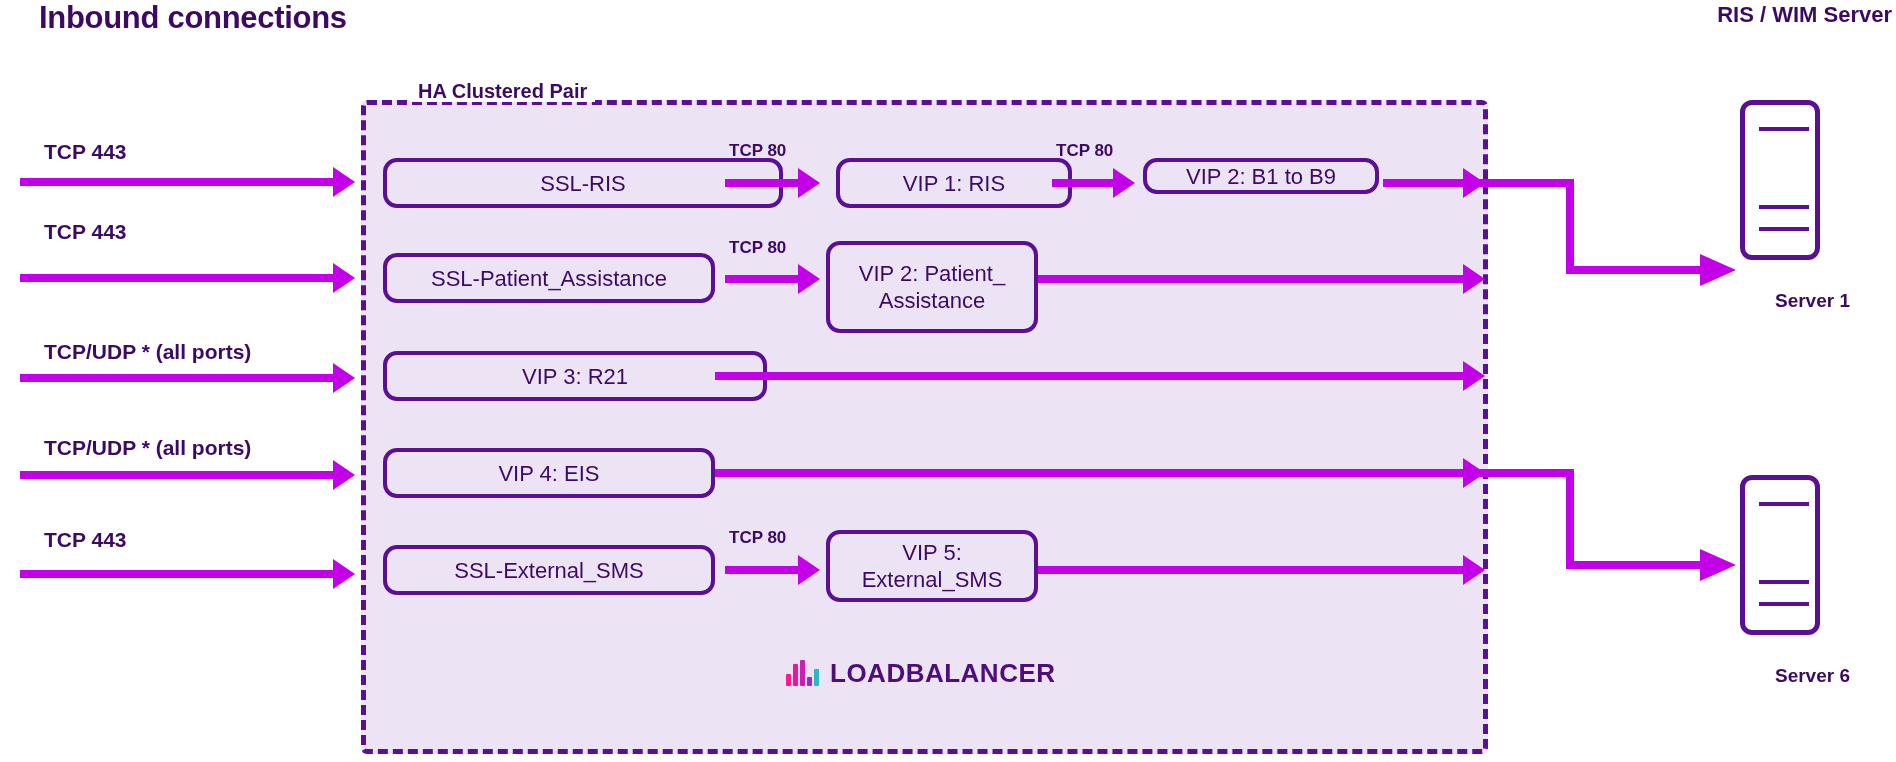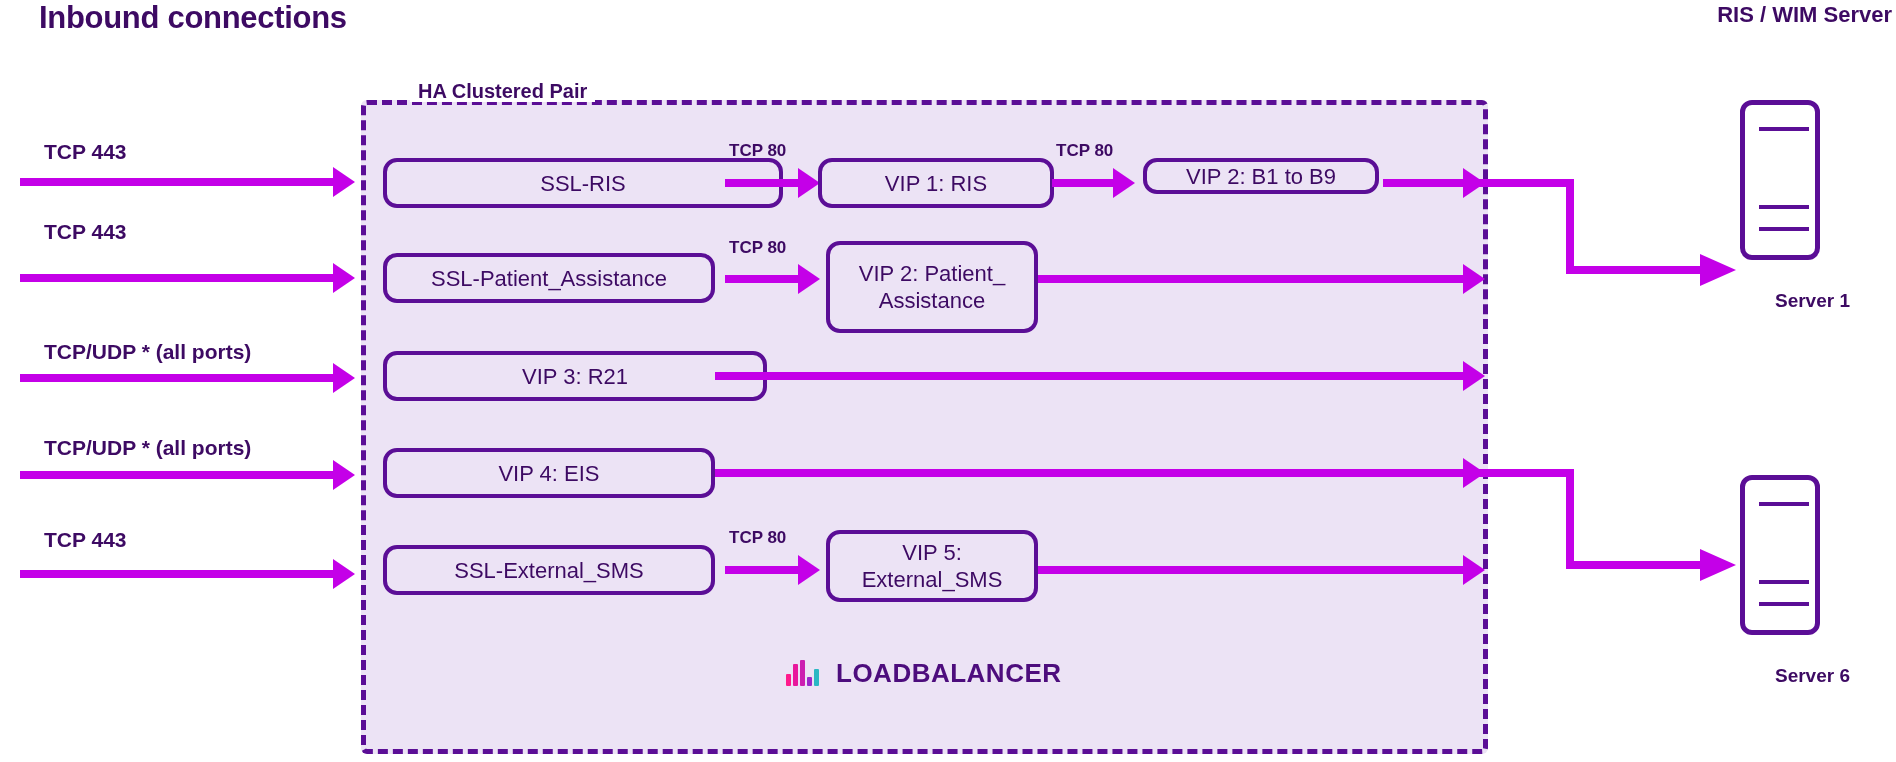--- a/index.html
+++ b/index.html
@@ -36,21 +36,21 @@
   
   .tcp80{position:absolute;font-size:17px;font-weight:bold;color:#3d0a63;}
 
   
   .server{position:absolute;width:80px;height:160px;border:5px solid #5b0e96;
           border-radius:12px;background:#ffffff;box-sizing:border-box;}
   .server i{position:absolute;left:14px;width:50px;height:4px;background:#5b0e96;display:block;}
   .srv-label{position:absolute;font-size:19px;font-weight:bold;color:#3d0a63;text-align:right;width:140px;}
 
   
-  #lb-logo{position:absolute;left:786px;top:660px;display:flex;align-items:flex-end;gap:17px;}
+  #lb-logo{position:absolute;left:786px;top:660px;display:flex;align-items:flex-end;gap:11px;}
   #lb-bars{display:flex;align-items:flex-end;gap:2px;height:26px;}
   #lb-bars span{display:block;width:5px;border-radius:1px;}
   #lb-text{font-size:26px;font-weight:bold;color:#4d0d7d;letter-spacing:0.5px;line-height:26px;}
 
   
   #elbows{position:absolute;left:0;top:0;width:1896px;height:762px;pointer-events:none;}
 </style>
 </head>
 <body>
 
@@ -68,21 +68,21 @@
 
 <div class="arrow" style="left:20px;top:178px;width:315px"></div>
 <div class="arrow" style="left:20px;top:274px;width:315px"></div>
 <div class="arrow" style="left:20px;top:374px;width:315px"></div>
 <div class="arrow" style="left:20px;top:471px;width:315px"></div>
 <div class="arrow" style="left:20px;top:570px;width:315px"></div>
 
 <div class="vbox" style="left:383px;top:158px;width:400px;height:50px">SSL-RIS</div>
 <div class="tcp80" style="left:729px;top:141px">TCP 80</div>
 <div class="arrow" style="left:725px;top:179px;width:75px"></div>
-<div class="vbox" style="left:818px;top:158px;width:236px;height:50px">VIP 1: RIS</div>
+<div class="vbox" style="left:836px;top:158px;width:236px;height:50px">VIP 1: RIS</div>
 <div class="tcp80" style="left:1056px;top:141px">TCP 80</div>
 <div class="arrow" style="left:1052px;top:179px;width:63px"></div>
 <div class="vbox" style="left:1143px;top:158px;width:236px;height:36px">VIP 2: B1 to B9</div>
 <div class="arrow" style="left:1383px;top:179px;width:82px"></div>
 
 <div class="vbox" style="left:383px;top:253px;width:332px;height:50px">SSL-Patient_Assistance</div>
 <div class="tcp80" style="left:729px;top:238px">TCP 80</div>
 <div class="arrow" style="left:725px;top:275px;width:75px"></div>
 <div class="vbox" style="left:826px;top:241px;width:212px;height:92px" style2="">VIP 2: Patient_<br>Assistance</div>
 <div class="arrow" style="left:1038px;top:275px;width:427px"></div>

